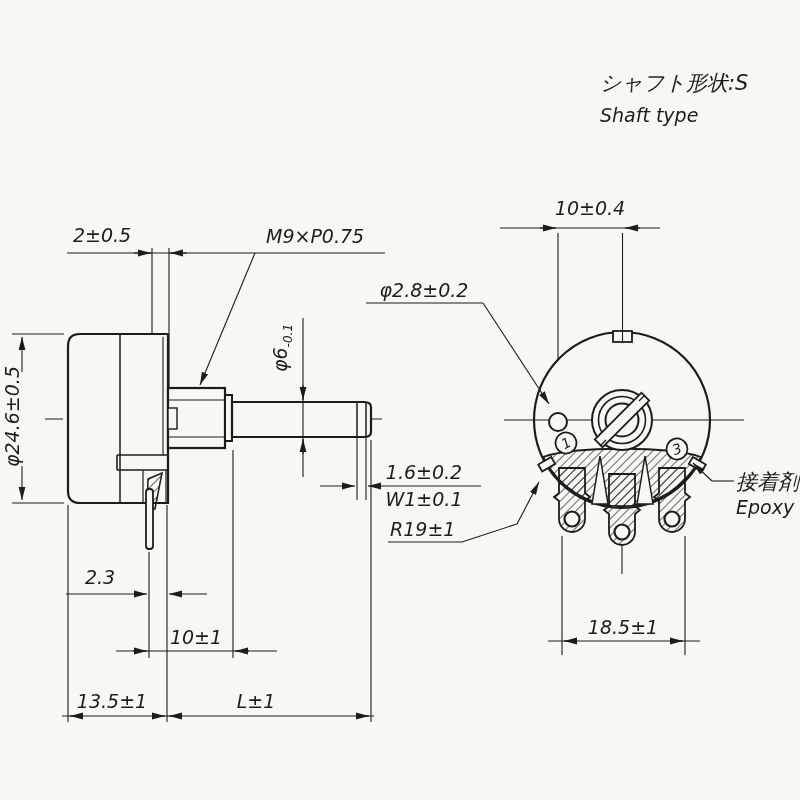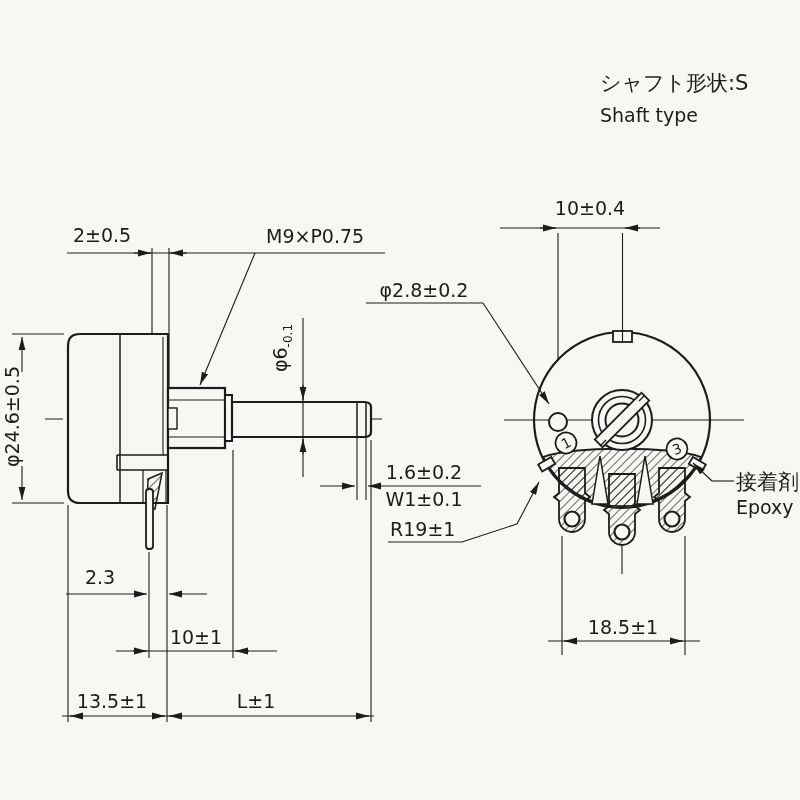--- a/index.html
+++ b/index.html
@@ -1,19 +1,20 @@
 <!DOCTYPE html>
 <html><head>
 <meta charset="utf-8">
 <style>
   html,body{margin:0;padding:0;background:#e9e9e7;}
   #stage{
     position:relative;width:800px;height:800px;margin:0 auto;
     background:#f7f7f4;overflow:hidden;
     font-family:"DejaVu Sans","Liberation Sans",sans-serif;
+    font-style:italic;
   }
   svg text{fill:#1c1c1c;}
   .dimtxt{font-size:19px;}
   .small{font-size:12px;}
   .jp{font-size:21px;}
   .en{font-size:19px;}
 </style>
 </head>
 <body>
 

